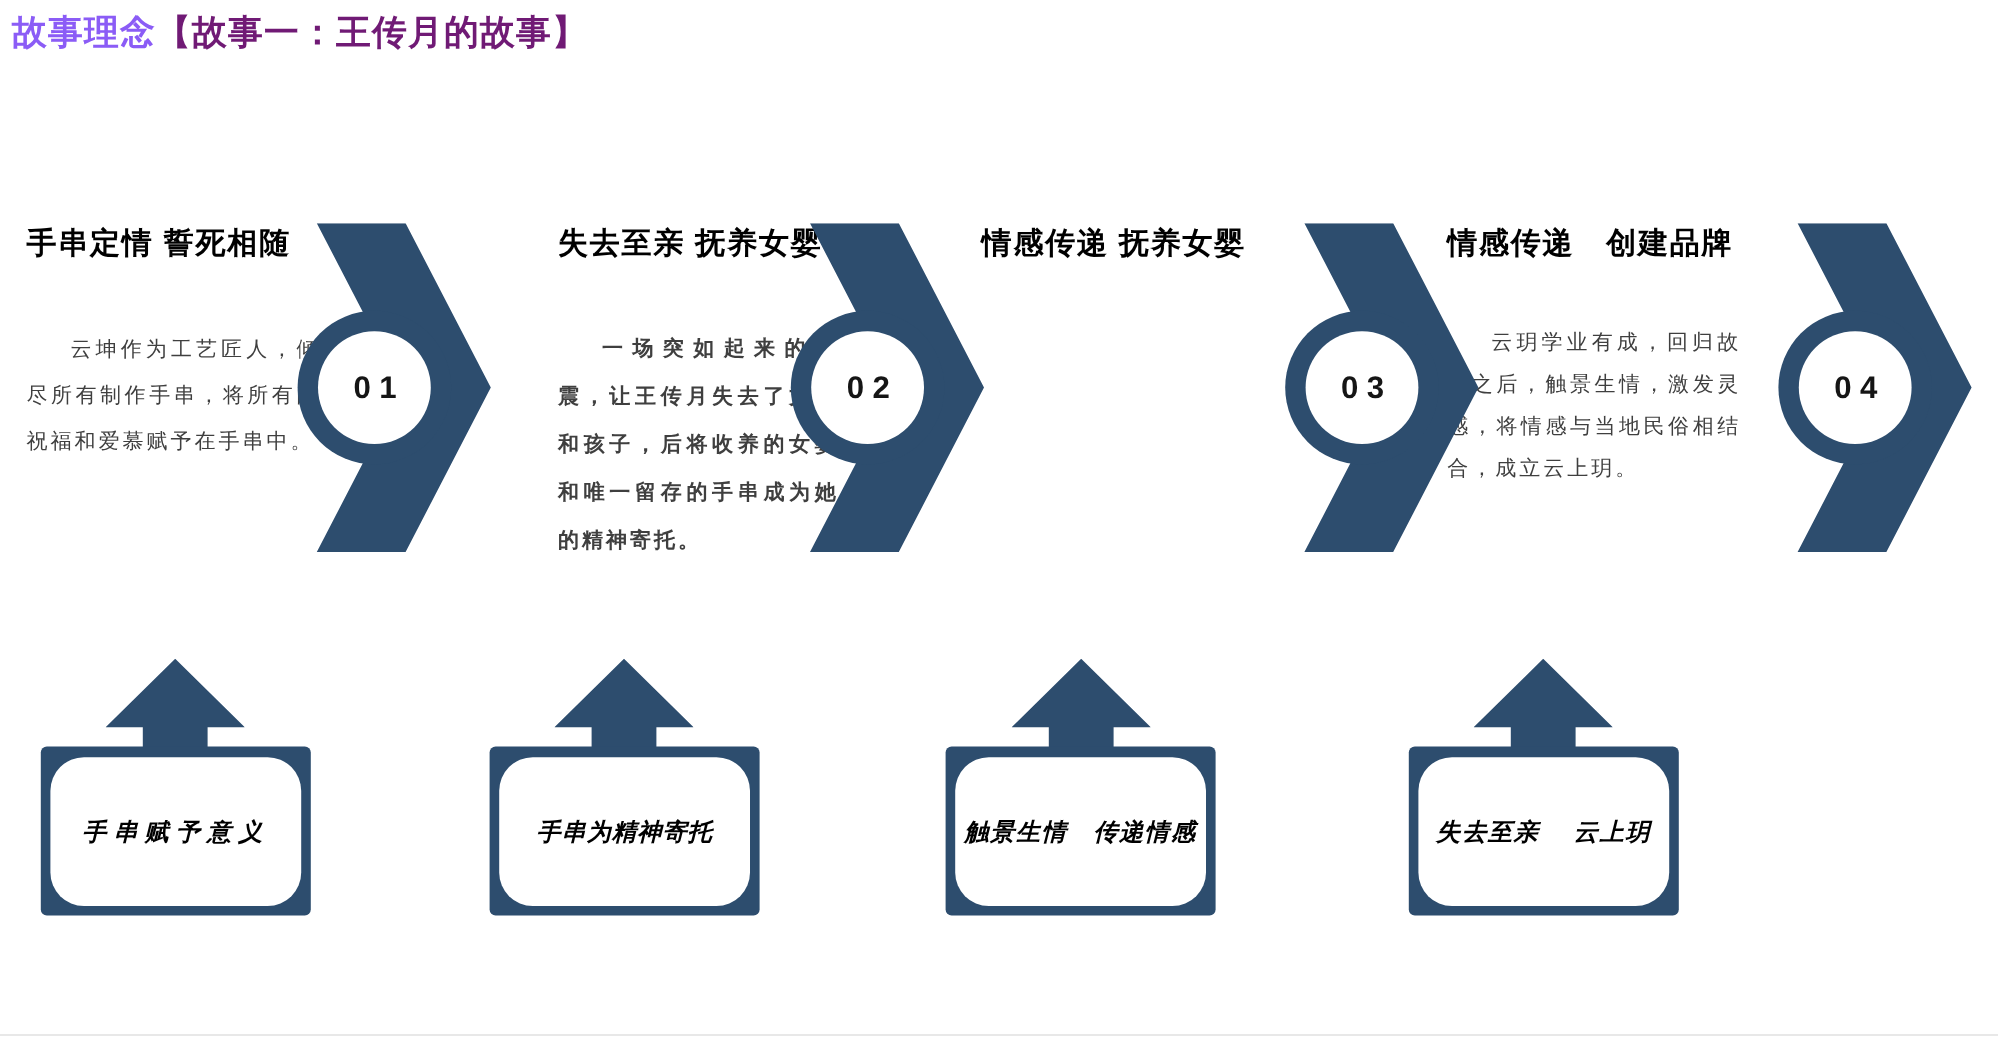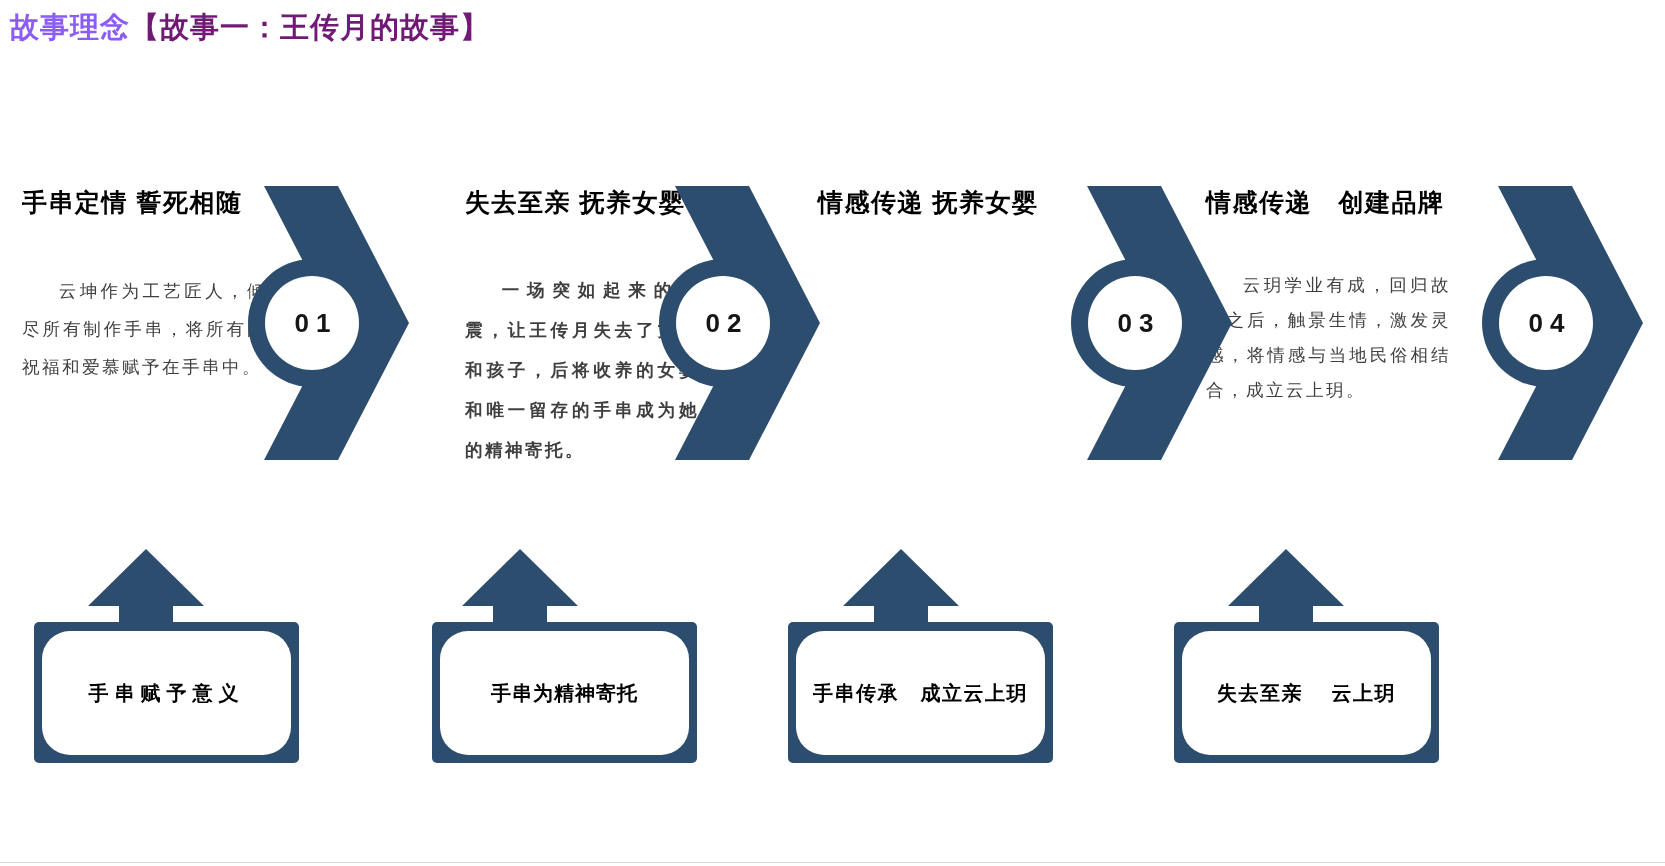--- a/index.html
+++ b/index.html
@@ -25,22 +25,22 @@
   .u3{left:818px;width:244px;}
   .u4{left:1206px;width:250px;}
   
   .chevron{position:absolute;top:186px;width:170px;height:280px;}
   .c1{left:242px;} .c2{left:653px;} .c3{left:1065px;} .c4{left:1476px;}
   .step-num{font-size:26px;font-weight:bold;letter-spacing:7px;fill:#151515;
             font-family:"Liberation Sans","DejaVu Sans",sans-serif;}
   
   .arrow-up{position:absolute;top:549px;width:116px;height:76px;}
   .a1{left:88px;} .a2{left:462px;} .a3{left:843px;} .a4{left:1228px;}
-  .callout{position:absolute;top:622px;width:265px;height:141px;background:#2d4d6e;border-radius:5px;}
-  .b1{left:34px;} .b2{left:432px;} .b3{left:788px;} .b4{left:1174px;}
+  .callout{position:absolute;top:622px;width:225px;height:141px;background:#2d4d6e;border-radius:5px;font-style:italic;}
+  .b1{left:34px;} .b2{left:408px;} .b3{left:788px;} .b4{left:1174px;}
   .callout-inner{position:absolute;left:8px;right:8px;top:9px;bottom:8px;background:#ffffff;border-radius:28px;
                  display:flex;align-items:center;justify-content:center;}
   .callout-label{font-size:20px;font-weight:800;color:#000;white-space:nowrap;}
   .b1 .callout-label{letter-spacing:6px;}
   .b2 .callout-label{letter-spacing:1px;}
   .b3 .callout-label{letter-spacing:1.5px;}
   .b4 .callout-label{letter-spacing:1.5px;}
   
   .bottom-line{position:absolute;left:0;right:0;bottom:3px;height:1px;background:#d9d9d9;}
 </style>
@@ -112,21 +112,21 @@
       <span class="callout-label">手串赋予意义</span>
     </div>
   </div>
   <div class="callout b2">
     <div class="callout-inner">
       <span class="callout-label">手串为精神寄托</span>
     </div>
   </div>
   <div class="callout b3">
     <div class="callout-inner">
-      <span class="callout-label">手串传承　成立云上玥</span>
+      <span class="callout-label">触景生情　传递情感</span>
     </div>
   </div>
   <div class="callout b4">
     <div class="callout-inner">
       <span class="callout-label">失去至亲　 云上玥</span>
     </div>
   </div>
 
   <div class="bottom-line"></div>
 </div>

